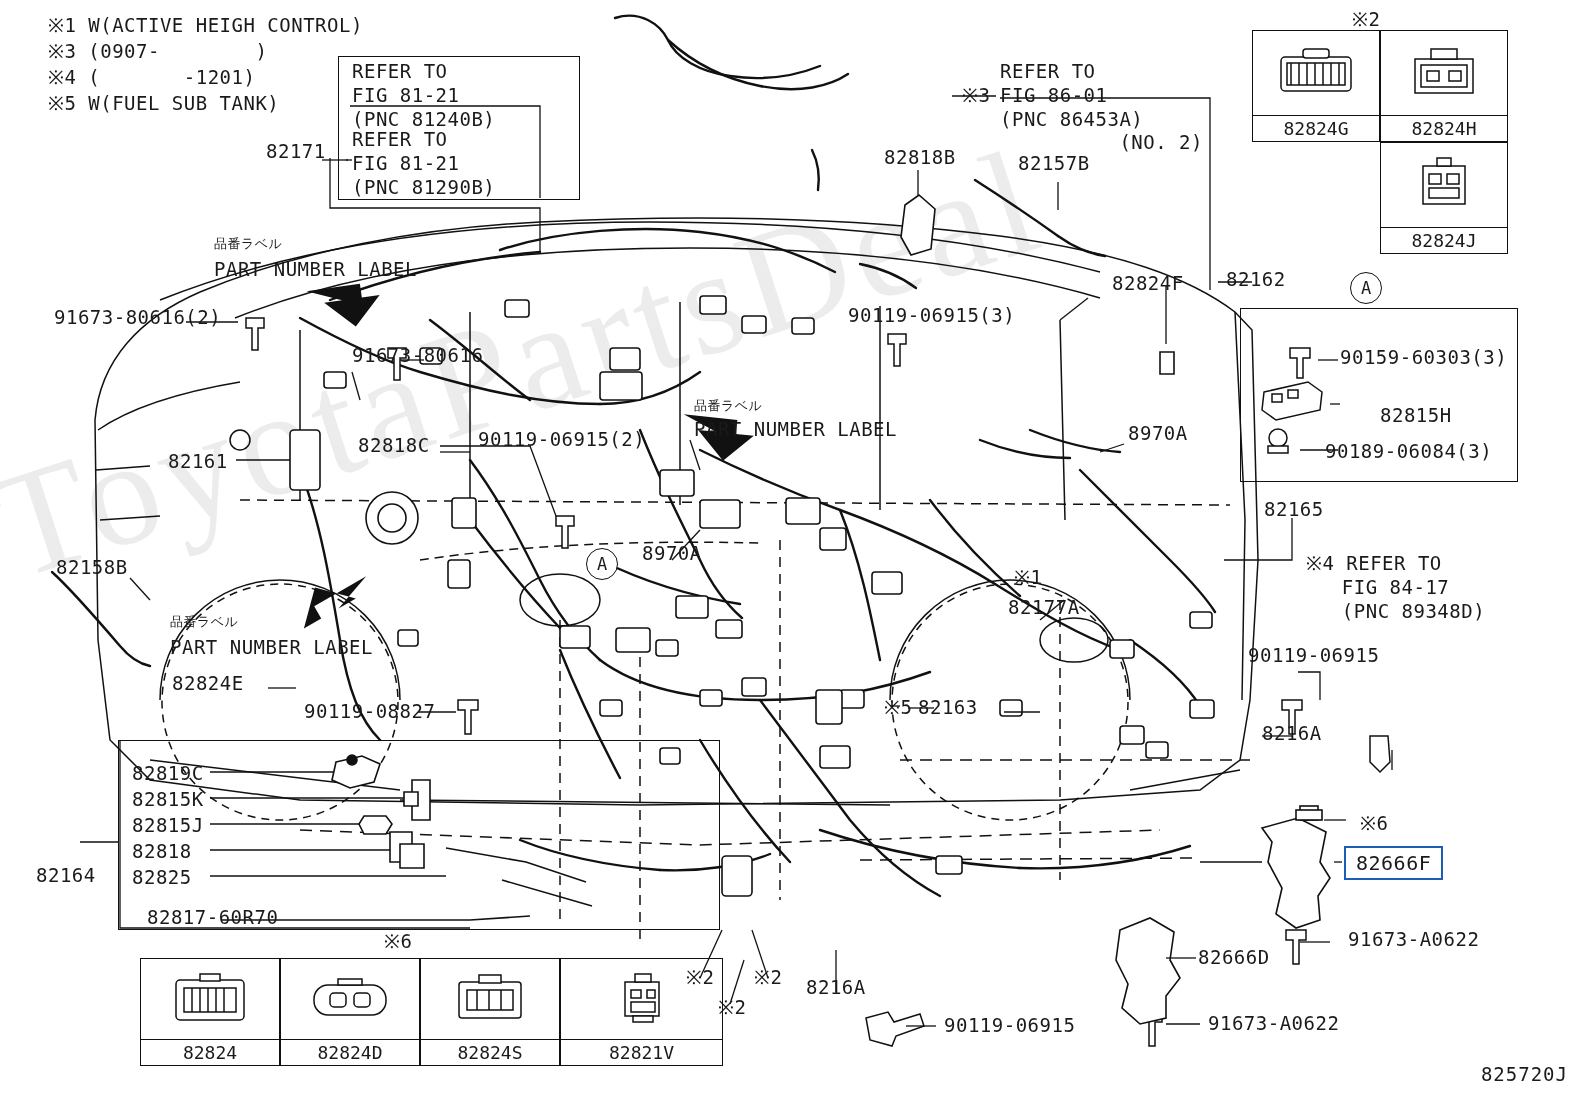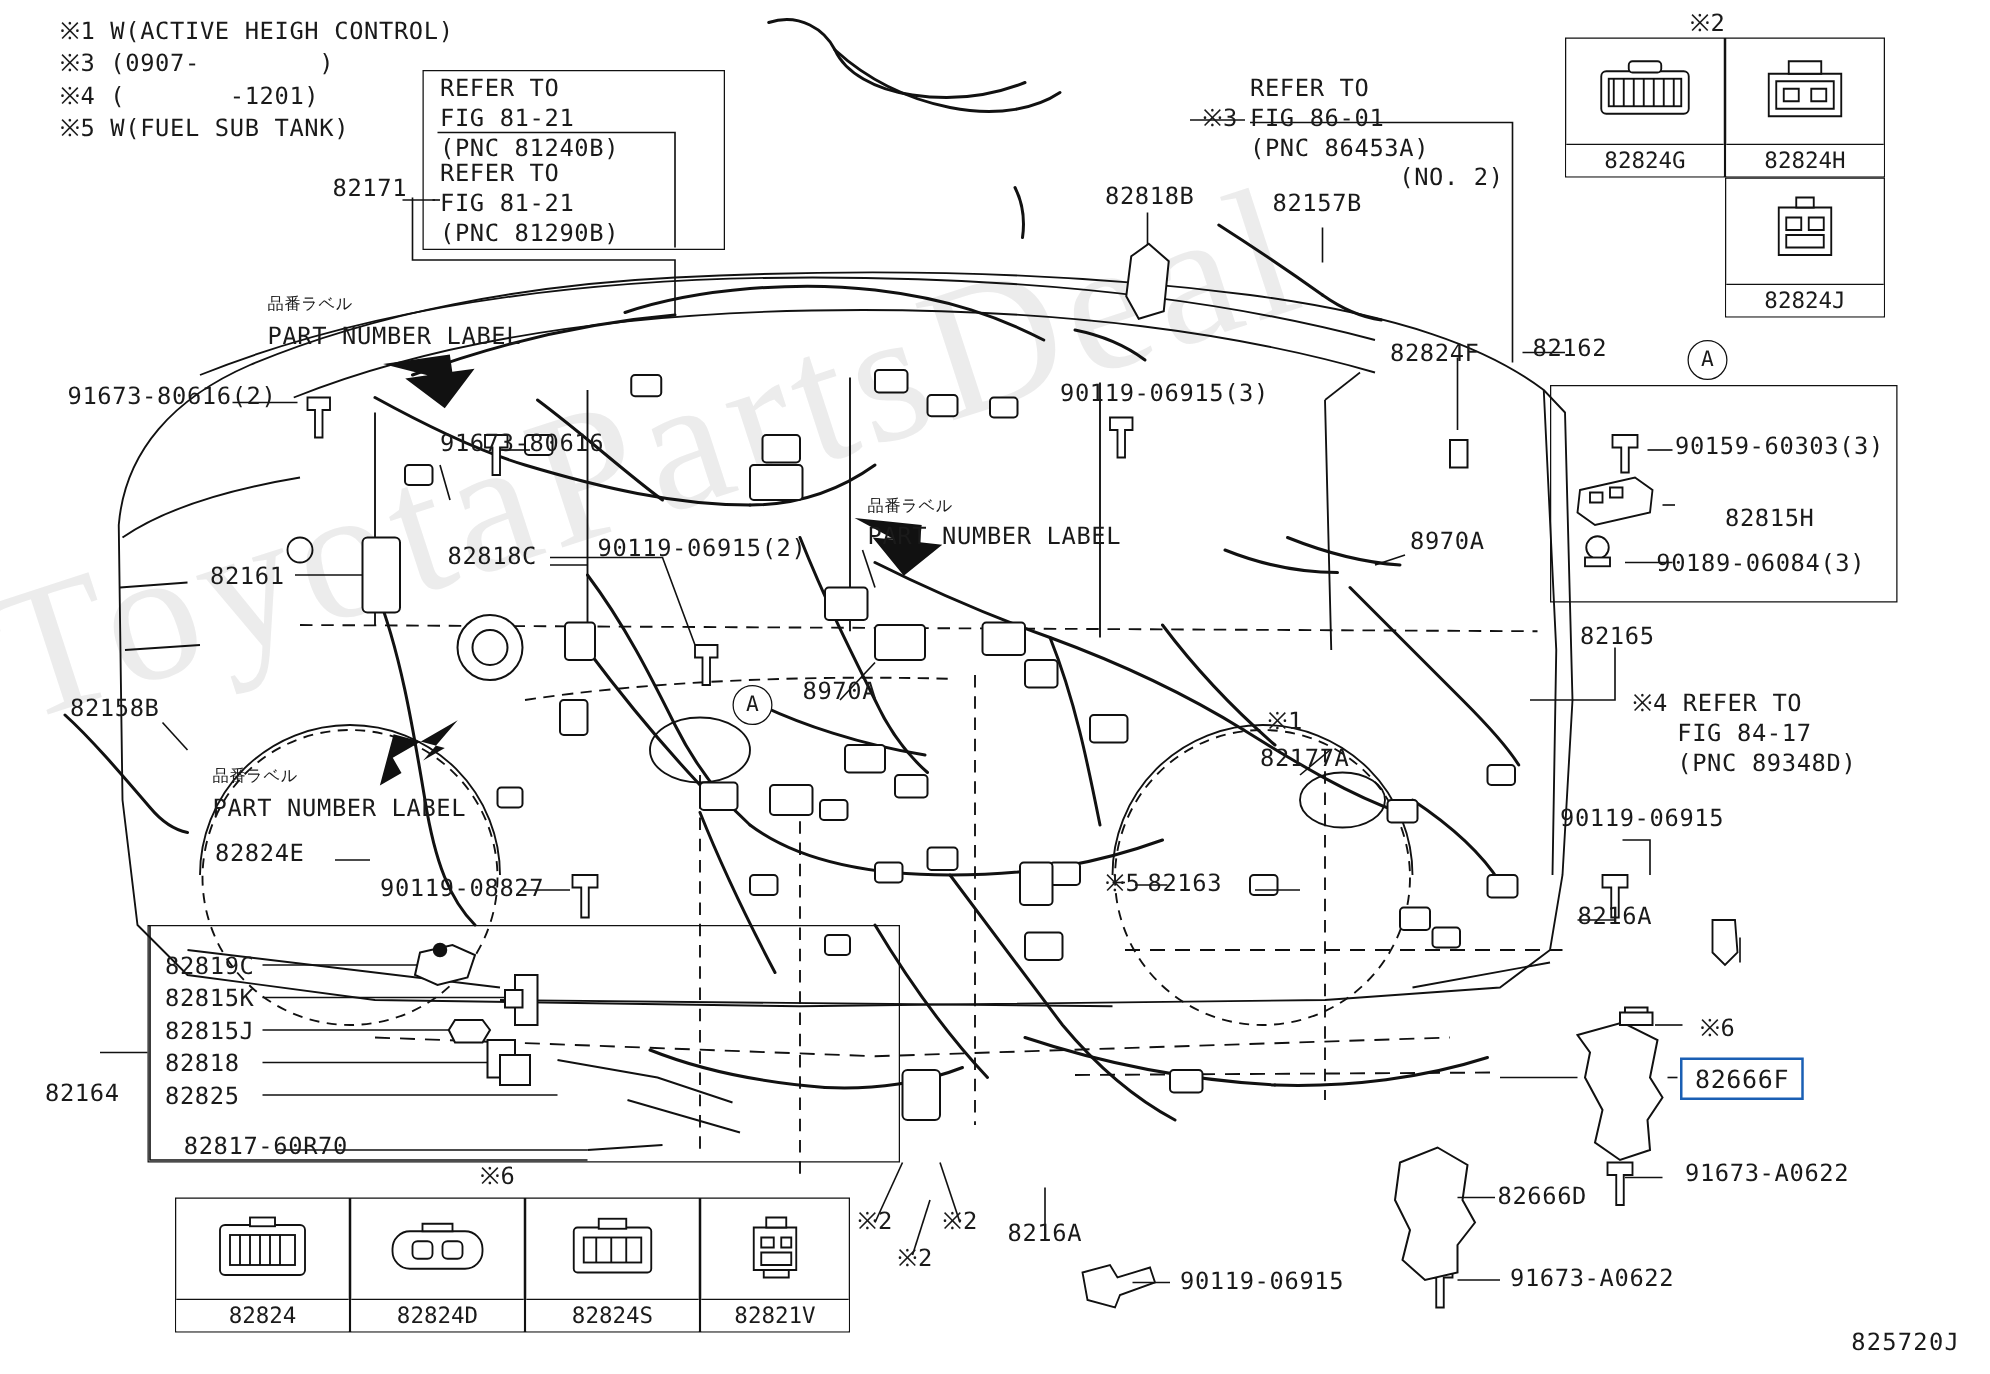--- a/index.html
+++ b/index.html
@@ -423,21 +423,21 @@
           <g fill="#fff" stroke="#111" stroke-width="1.5">
         <rect x="8" y="10" width="62" height="36" rx="3"></rect>
             <rect x="16" y="18" width="46" height="20"></rect>
         <path d="M26 18v20M38 18v20M50 18v20"></path>
             <rect x="28" y="3" width="22" height="8"></rect>
           </g>
         </svg>
     </div>
     <div class="cap">82824S</div>
   </div>
-  <div class="conncell" style="left:560px;top:958px;width:120px;height:108px;">
+  <div class="conncell" style="left:560px;top:958px;width:163px;height:108px;">
     <div class="glyph">
       <svg width="66" height="58" viewBox="0 0 66 58">
           <g fill="#fff" stroke="#111" stroke-width="1.5">
         <path d="M16 12h34v34H16z"></path>
             <path d="M22 20h10v8H22zM38 20h8v8h-8z"></path>
             <path d="M22 32h24v10H22z"></path>
         <path d="M26 4h16v8H26z"></path>
             <path d="M24 46h20v6H24z"></path>
           </g>
         </svg>

